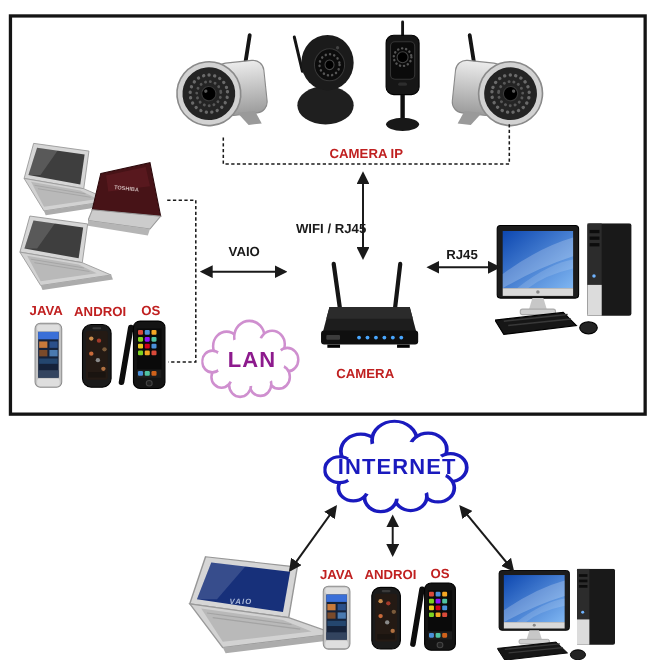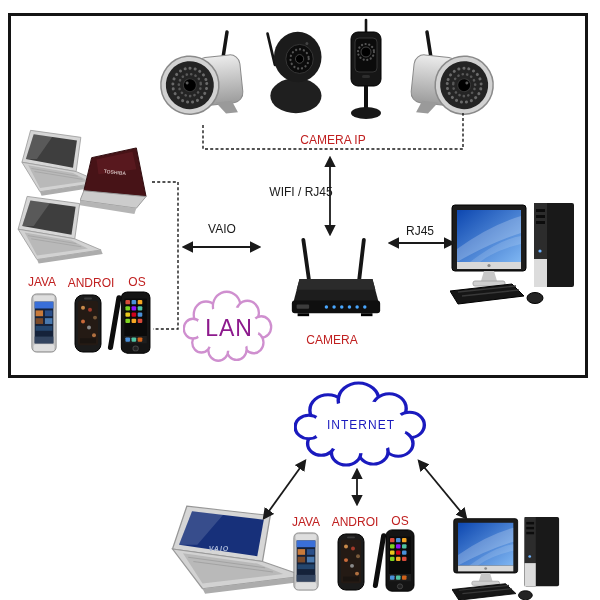--- a/index.html
+++ b/index.html
@@ -12,25 +12,25 @@
   }
 
   .connectors { position:absolute; left:0; top:0; width:600px; height:600px; z-index:2; pointer-events:none; }
 
   .dev { position:absolute; z-index:1; }
   .dev svg { width:100%; height:100%; display:block; }
   .flip svg { transform:scaleX(-1); }
 
   .lbl {
     position:absolute; z-index:3; transform:translate(-50%,-50%);
-    font-weight:400; font-size:12px; color:var(--label-black,#1a1a1a); white-space:nowrap;text-align:center;
+    font-weight:700; font-size:12px; color:var(--label-black,#1a1a1a); white-space:nowrap;text-align:center;
   }
   .lbl.red { color:var(--label-red,#c02020); }
-  .lbl.lan-text { font-size:23px; color:var(--lan-text,#8d1a8d); letter-spacing:1px; }
-  .lbl.inet-text { font-size:12px; color:var(--internet-blue,#1a1abe); letter-spacing:1px; }
+  .lbl.lan-text { font-size:20px; color:var(--lan-text,#8d1a8d); letter-spacing:1px; }
+  .lbl.inet-text { font-size:20px; color:var(--internet-blue,#1a1abe); letter-spacing:1px; }
   .brand { position:absolute; z-index:3; transform:translate(-50%,-50%); font-weight:700; white-space:nowrap; }
   .brand.toshiba { font-size:5px; color:#cdb6b6; transform:translate(-50%,-50%) rotate(6deg); }
   .brand.vaio { font-size:7px; color:#aab8d8; font-style:italic; letter-spacing:1px; }
 </style>
 </head>
 <body>
 
 <div class="stage">
 
   <svg width="0" height="0" style="position:absolute" aria-hidden="true">
@@ -295,21 +295,21 @@
   </div>
   <div class="lbl red" style="left:332px; top:340px">CAMERA</div>
 
   <div class="dev" style="left:450px; top:203px; width:132px; height:102px">
     <svg viewBox="0 0 132 102" preserveAspectRatio="none">
         <use href="#sym-desktop"></use>
       </svg>
   </div>
 
   <div class="lbl red" style="left:333px; top:140px">CAMERA IP</div>
-  <div class="lbl" style="left:301px; top:192px">WIFI / RJ45</div>
+  <div class="lbl" style="left:301px; top:208px">WIFI / RJ45</div>
   <div class="lbl" style="left:222px; top:229px">VAIO</div>
   <div class="lbl" style="left:420px; top:231px">RJ45</div>
 
   <div class="dev" style="left:294px; top:381px; width:136px; height:88px; color:var(--internet-blue,#1a1abe)">
     <svg viewBox="0 0 120 90" preserveAspectRatio="none">
         <use href="#sym-cloud"></use>
       </svg>
   </div>
   <div class="lbl inet-text" style="left:361px; top:425px">INTERNET</div>
 

